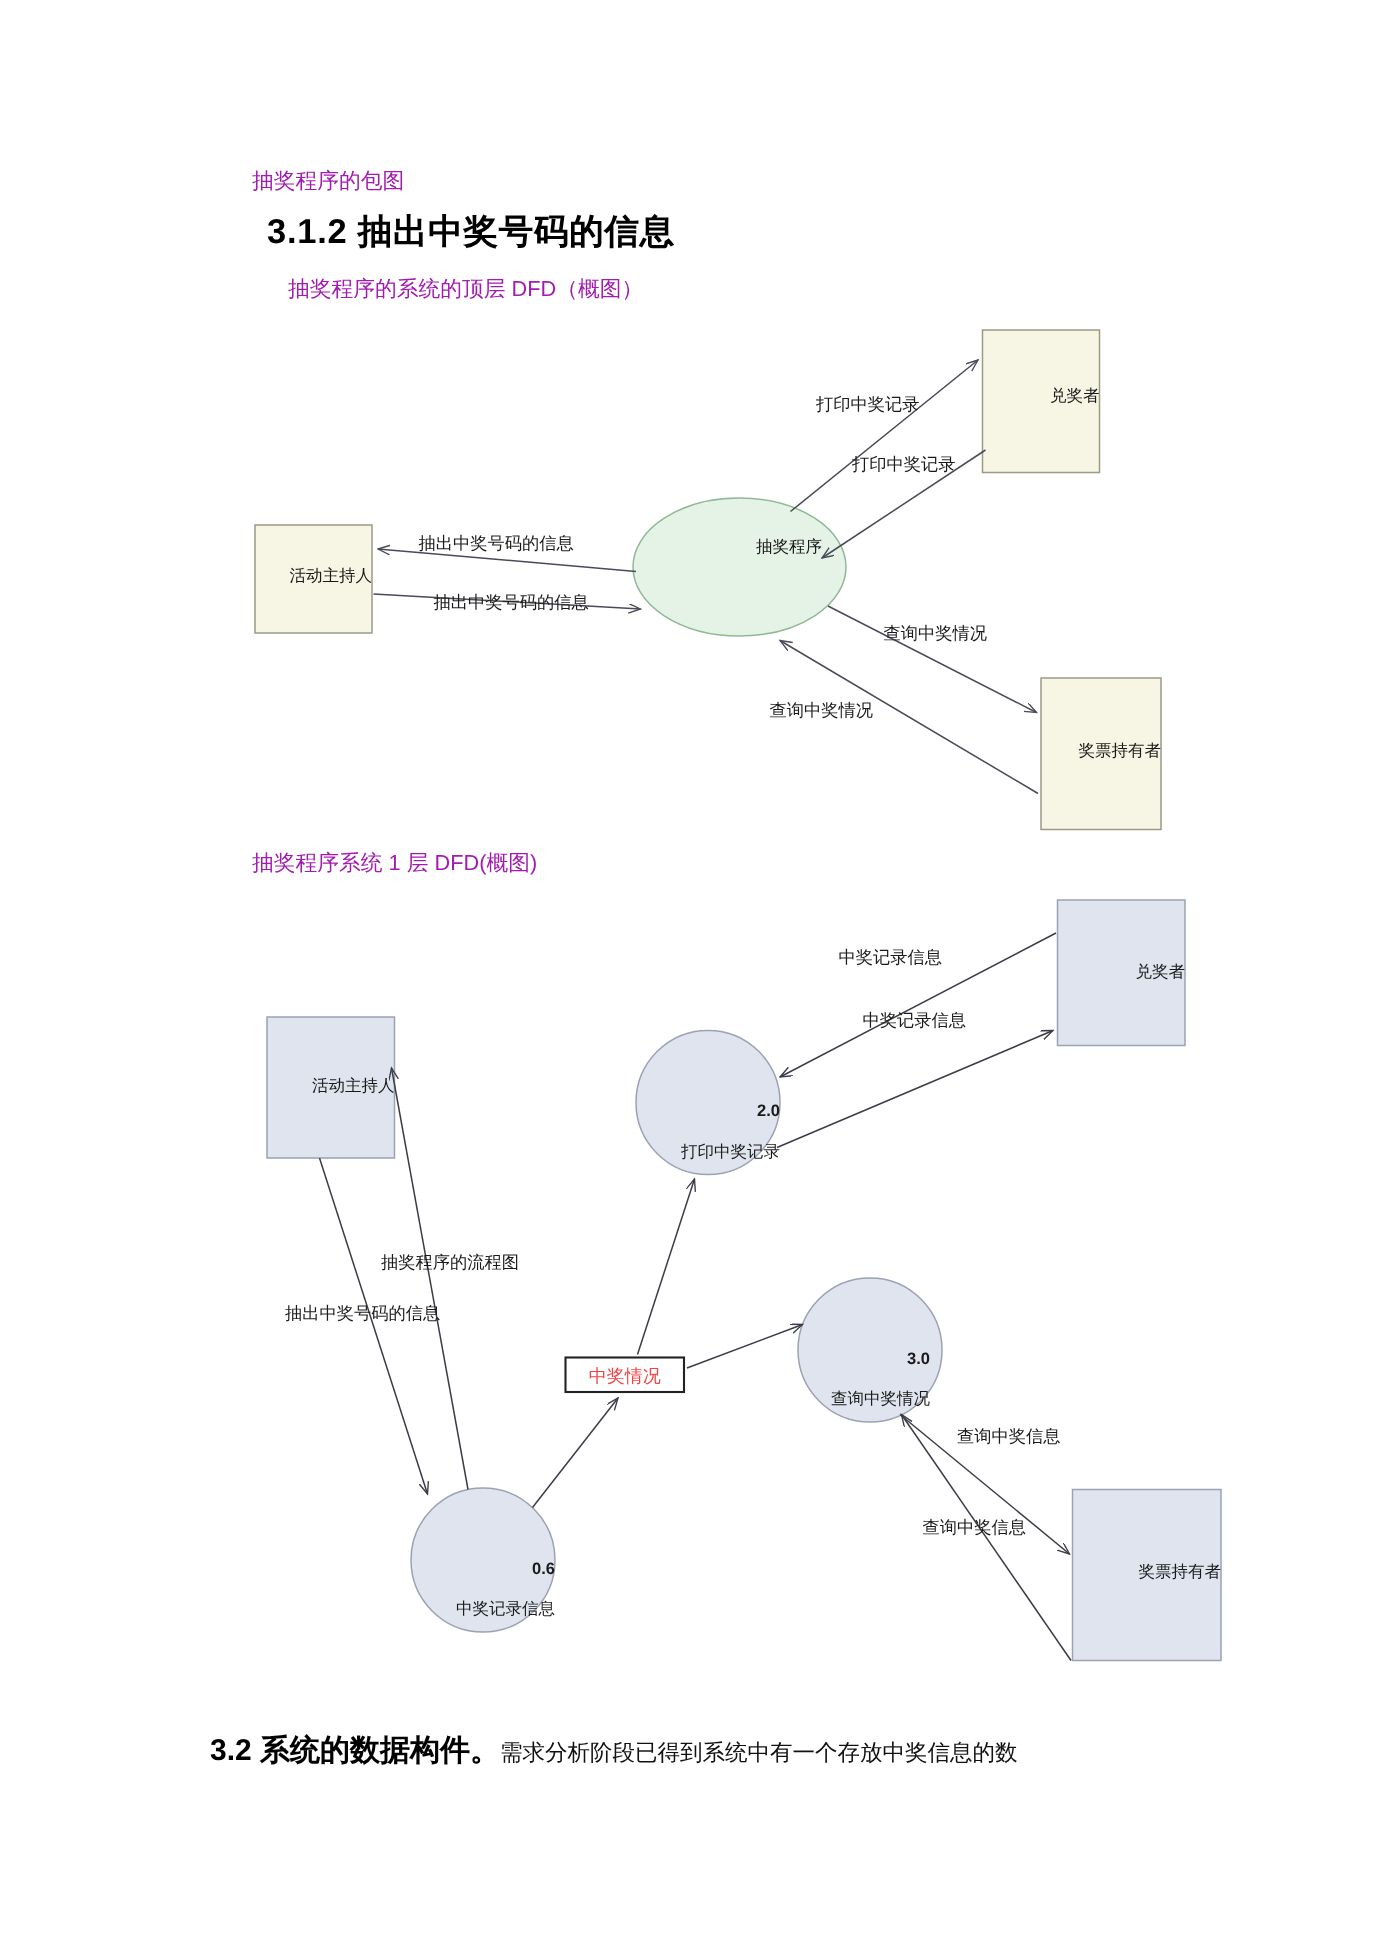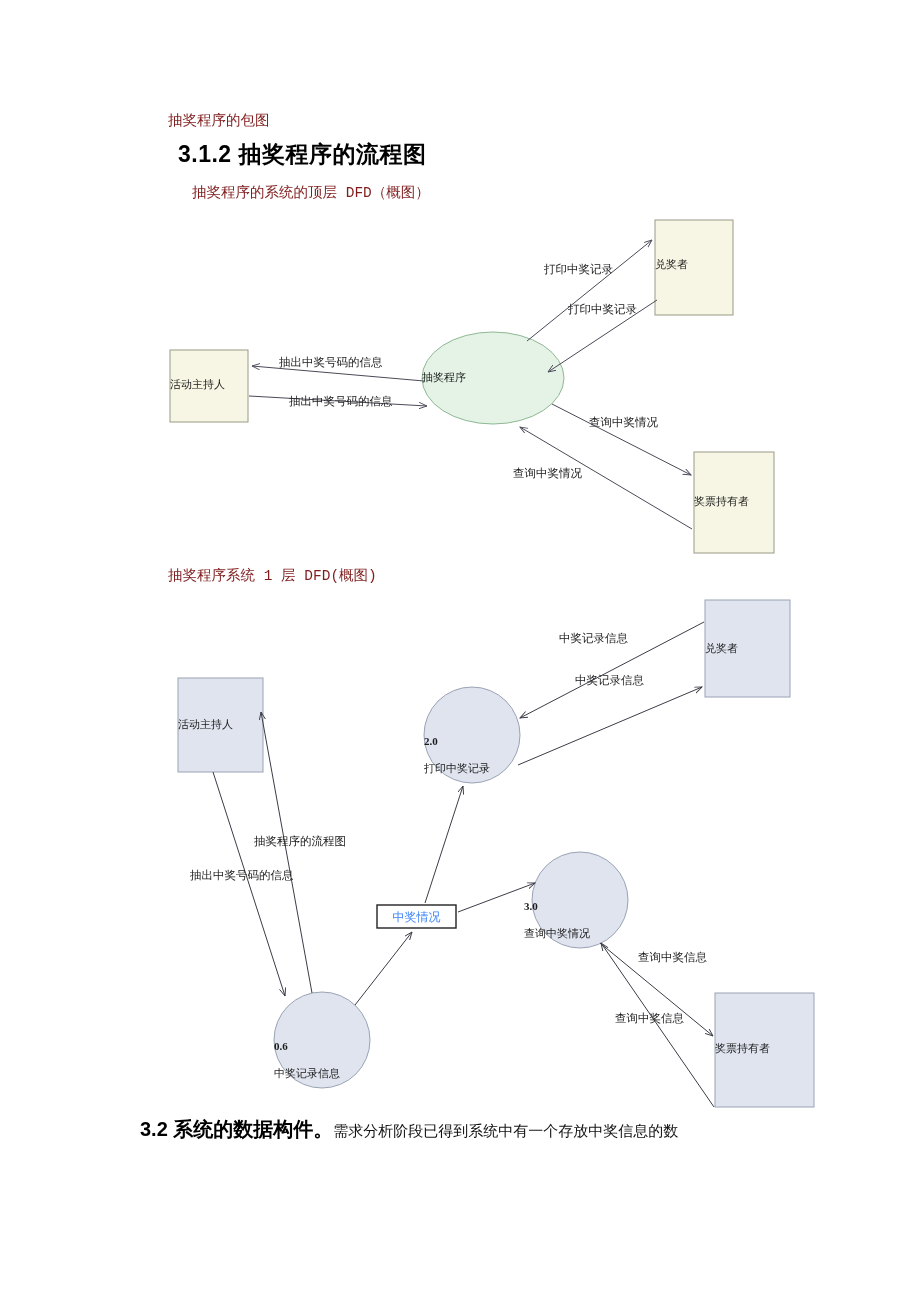--- a/index.html
+++ b/index.html
@@ -22,22 +22,22 @@
     height: 1302px;
   }
   .txt {
     position: absolute;
     white-space: nowrap;
     line-height: 1.2;
   }
   
   .caption {
     font-size: 14.5px;
-    font-family: Liberation Mono, monospace;
-    color: #7f1d1d;
+    font-family: Liberation Sans, sans-serif;
+    color: #a21caf;
   }
   .heading-sec {
     font-size: 23px;
     font-weight: bold;
     letter-spacing: 0.5px;
     font-family: "Liberation Sans", "DejaVu Sans", sans-serif;
     color: #000;
   }
   .heading-32 {
     font-size: 20px;
@@ -53,56 +53,56 @@
   
   .diagram {
     position: absolute;
     left: 0;
     width: 920px;
   }
   .diagram svg { display: block; }
 
   .node-label {
     position: absolute;
-    text-align: left;
+    text-align: right;
     font-size: 11px;
-    font-family: Liberation Serif, serif;
+    font-family: Liberation Sans, sans-serif;
     color: #1a1a1a;
     line-height: 1.25;
     white-space: pre-line;
     pointer-events: none;
   }
   .flow-label {
     position: absolute;
     font-size: 11.5px;
     font-family: "Liberation Serif", "DejaVu Serif", serif;
     color: #1a1a1a;
     white-space: nowrap;
     background: transparent;
   }
   .store-label {
     position: absolute;
     text-align: center;
     font-size: 12px;
     font-family: "Liberation Serif", "DejaVu Serif", serif;
-    color: #3b82f6;
+    color: #ef4444;
     white-space: nowrap;
   }
   .proc-num {
     font-weight: bold;
   }
 </style>
 </head>
 <body>
 
 <div class="page">
 
   <div class="txt caption" style="left:168px; top:113px;">抽奖程序的包图</div>
 
-  <div class="txt heading-sec" style="left:178px; top:141px;">3.1.2 抽奖程序的流程图</div>
+  <div class="txt heading-sec" style="left:178px; top:141px;">3.1.2 抽出中奖号码的信息</div>
 
   <div class="txt caption" style="left:168px; top:185px;margin-left:24px;">抽奖程序的系统的顶层 DFD（概图）</div>
 
   <div class="diagram" style="top:0px; height:580px;">
 
     <svg width="920" height="580" viewBox="0 0 920 580">
       <defs>
         <marker id="ah1" markerWidth="9" markerHeight="9" refX="8" refY="3.2" orient="auto" markerUnits="strokeWidth">
           <path d="M0,0 L8,3.2 L0,6.4" fill="none" stroke="#4a4a58" stroke-width="0.9"></path>
         </marker>
@@ -128,21 +128,21 @@
 
       <path d="M692,529 L520,427" stroke="#4a4a58" stroke-width="1" fill="none" marker-end="url(#ah1)"></path>
     </svg>
 
     <div class="node-label" style="left:655px; top:258px; width:78px;">兑奖者</div>
 
     <div class="node-label" style="left:170px; top:378px; width:78px;">活动主持人</div>
 
     <div class="node-label" style="left:694px; top:495px; width:80px;">奖票持有者</div>
 
-    <div class="node-label" style="left:422px; top:371px; width:126px;">抽奖程序</div>
+    <div class="node-label" style="left:422px; top:359px; width:126px;">抽奖程序</div>
 
     <div class="flow-label" style="left:544px; top:262px;">打印中奖记录</div>
 
     <div class="flow-label" style="left:568px; top:302px;">打印中奖记录</div>
 
     <div class="flow-label" style="left:279px; top:355px;">抽出中奖号码的信息</div>
 
     <div class="flow-label" style="left:289px; top:394px;">抽出中奖号码的信息</div>
 
     <div class="flow-label" style="left:589px; top:415px;">查询中奖情况</div>
@@ -223,17 +223,17 @@
 
     <div class="flow-label" style="left:254px; top:244px;">抽奖程序的流程图</div>
 
     <div class="flow-label" style="left:190px; top:278px;">抽出中奖号码的信息</div>
 
     <div class="flow-label" style="left:638px; top:360px;">查询中奖信息</div>
 
     <div class="flow-label" style="left:615px; top:421px;">查询中奖信息</div>
   </div>
 
-  <div class="txt" style="left:140px; top:1117px;">
+  <div class="txt" style="left:140px; top:1155px;">
     <span class="heading-32">3.2 系统的数据构件。</span><span class="body-run">需求分析阶段已得到系统中有一个存放中奖信息的数</span>
   </div>
 
 </div>
 
 </body></html>

